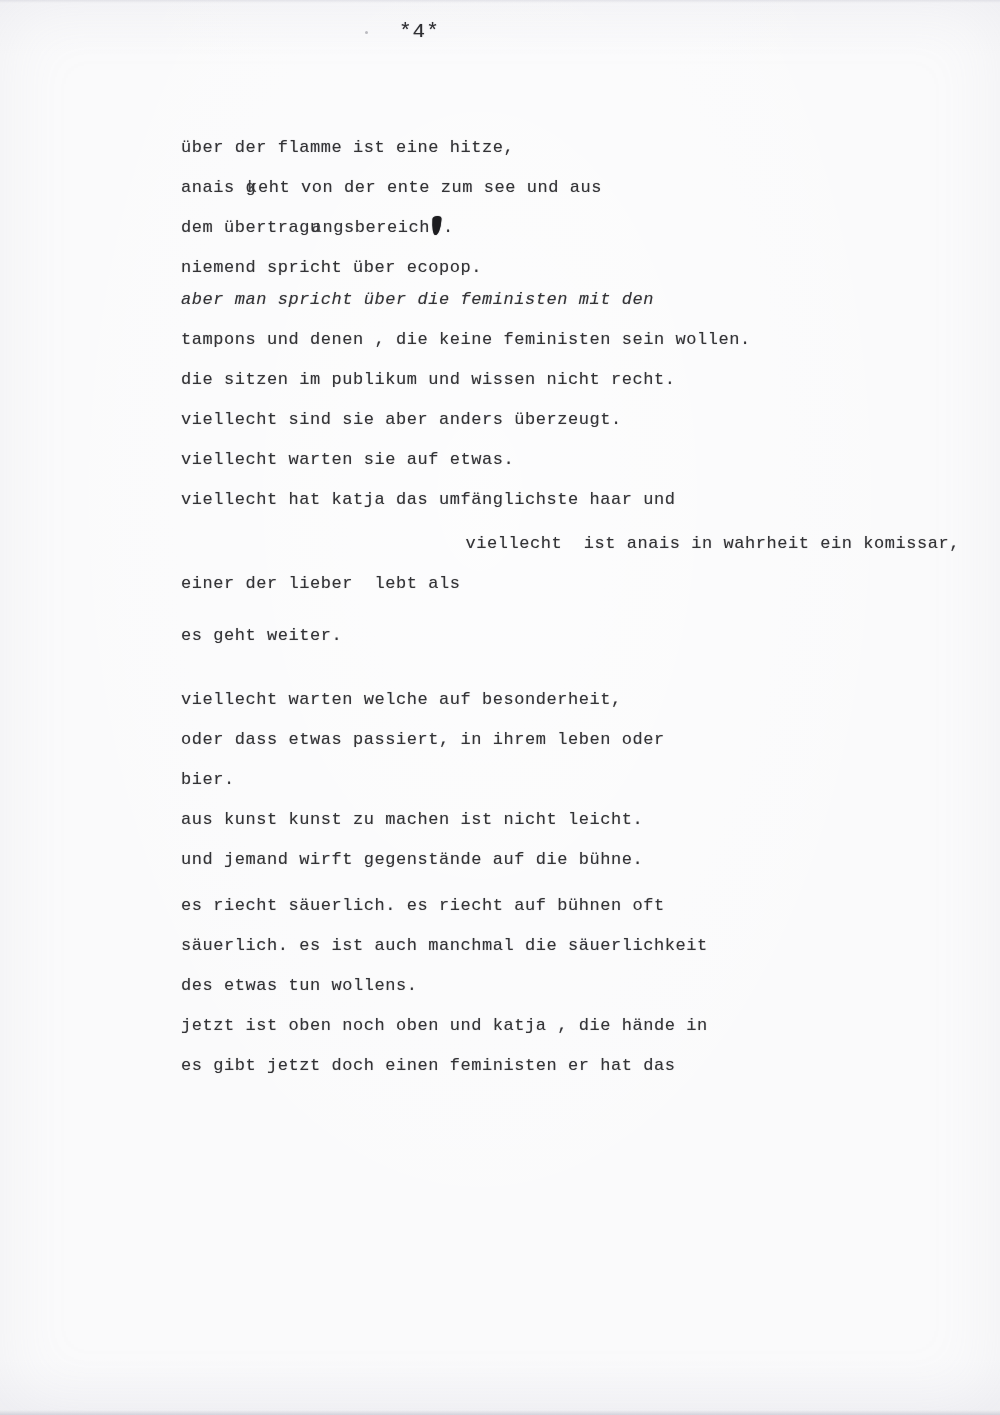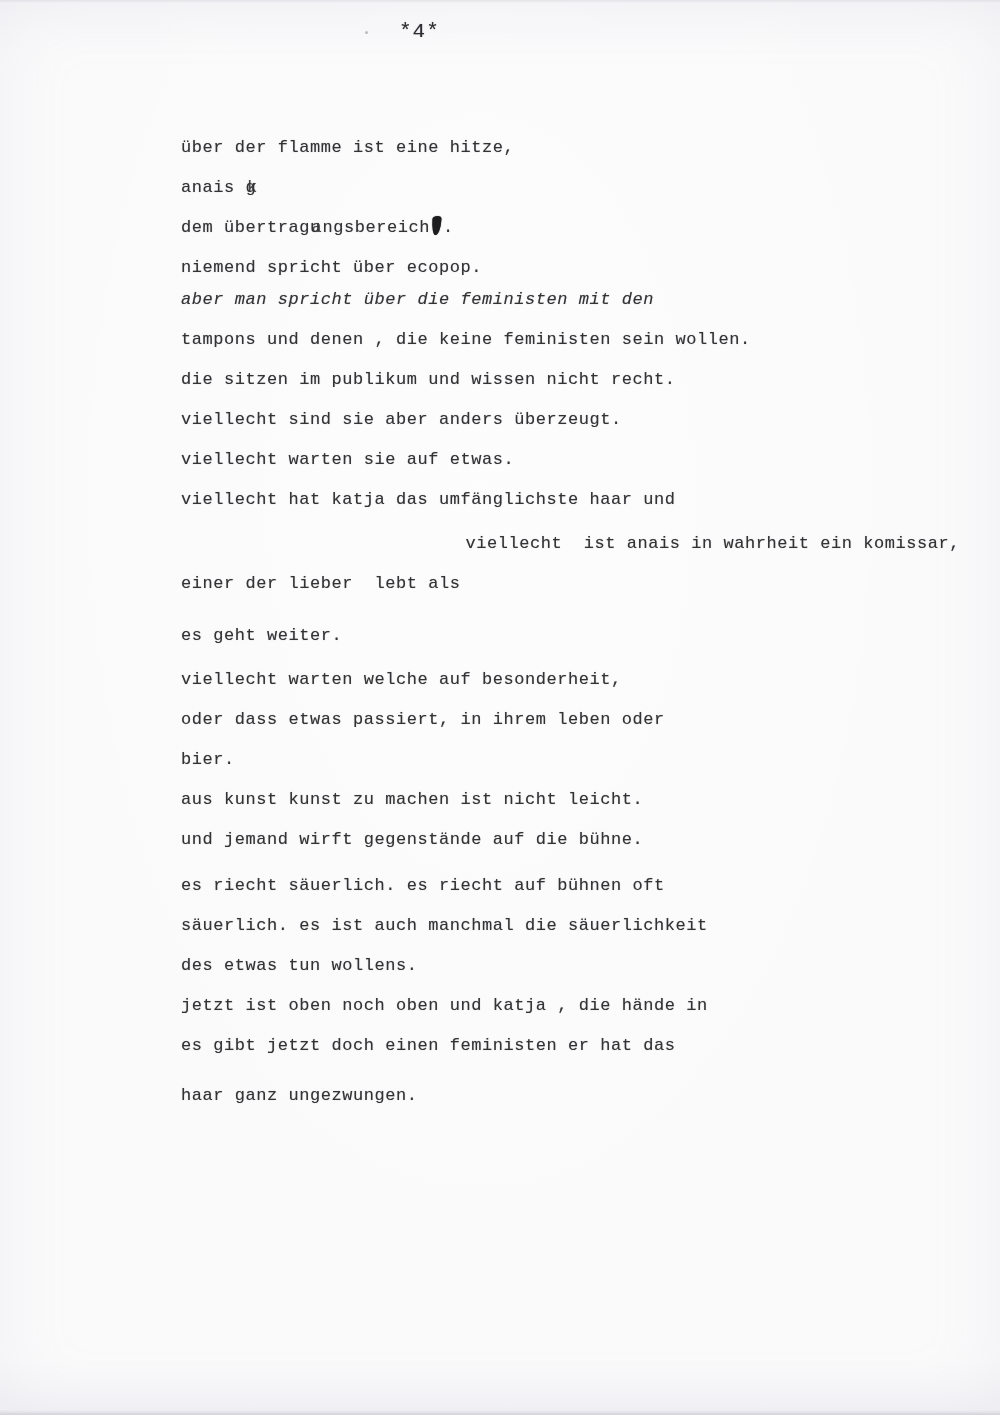--- a/index.html
+++ b/index.html
@@ -68,21 +68,21 @@
     letter-spacing: 0.55px;
     white-space: pre;
     color: #333336;
     text-shadow: 0 0 1px rgba(51,51,54,0.42);
   }
 
   
   .tight-up  { margin-top: -8px; font-style: italic; }
   .gap4      { margin-top: 4px; text-align: right;  }
   .gap6      { margin-top: 6px;  }
-  .gap8      { margin-top: 4px;  }
+  .gap8      { margin-top: 24px;  }
   .gap10     { margin-top: 10px; }
   .gap12     { margin-top: 12px; }
 
   
   .ostrike {
     position: relative;
     display: inline-block;
     width: 12.55px;
     vertical-align: top;
   }
@@ -107,21 +107,21 @@
 
 <div class="page">
 
   <div class="page-number">*4*</div>
   <span class="ink-speck"></span>
 
   <div class="poem">
 
     <div class="line">über der flamme ist eine hitze,</div>
 
-    <div class="line"><span>anais </span><span class="ostrike"><span class="base">g</span><span class="over">k</span></span></div>
+    <div class="line"><span>anais </span><span class="ostrike"><span class="base">g</span><span class="over">k</span></span><span>eht von der ente zum see und aus</span></div>
 
     <div class="line"><span>dem übertrag</span><span class="ostrike"><span class="base">u</span><span class="over">a</span></span><span>ngsbereich</span><span class="ink-blot"></span><span>.</span></div>
 
     <div class="line">niemend spricht über ecopop.</div>
     <div class="line tight-up">aber man spricht über die feministen mit den</div>
     <div class="line">tampons und denen , die keine feministen sein wollen.</div>
     <div class="line">die sitzen im publikum und wissen nicht recht.</div>
     <div class="line">viellecht sind sie aber anders überzeugt.</div>
     <div class="line">viellecht warten sie auf etwas.</div>
     <div class="line">viellecht hat katja das umfänglichste haar und</div>
@@ -131,16 +131,15 @@
     <div class="line gap8">viellecht warten welche auf besonderheit,</div>
     <div class="line">oder dass etwas passiert, in ihrem leben oder</div>
     <div class="line">bier.</div>
     <div class="line">aus kunst kunst zu machen ist nicht leicht.</div>
     <div class="line">und jemand wirft gegenstände auf die bühne.</div>
     <div class="line gap6">es riecht säuerlich. es riecht auf bühnen oft</div>
     <div class="line">säuerlich. es ist auch manchmal die säuerlichkeit</div>
     <div class="line">des etwas tun wollens.</div>
     <div class="line">jetzt ist oben noch oben und katja , die hände in</div>
     <div class="line">es gibt jetzt doch einen feministen er hat das</div>
-    <div class="line gap10">haar ganz ungezwungen.</div>
 
   </div>
 </div>
 
 </body></html>

